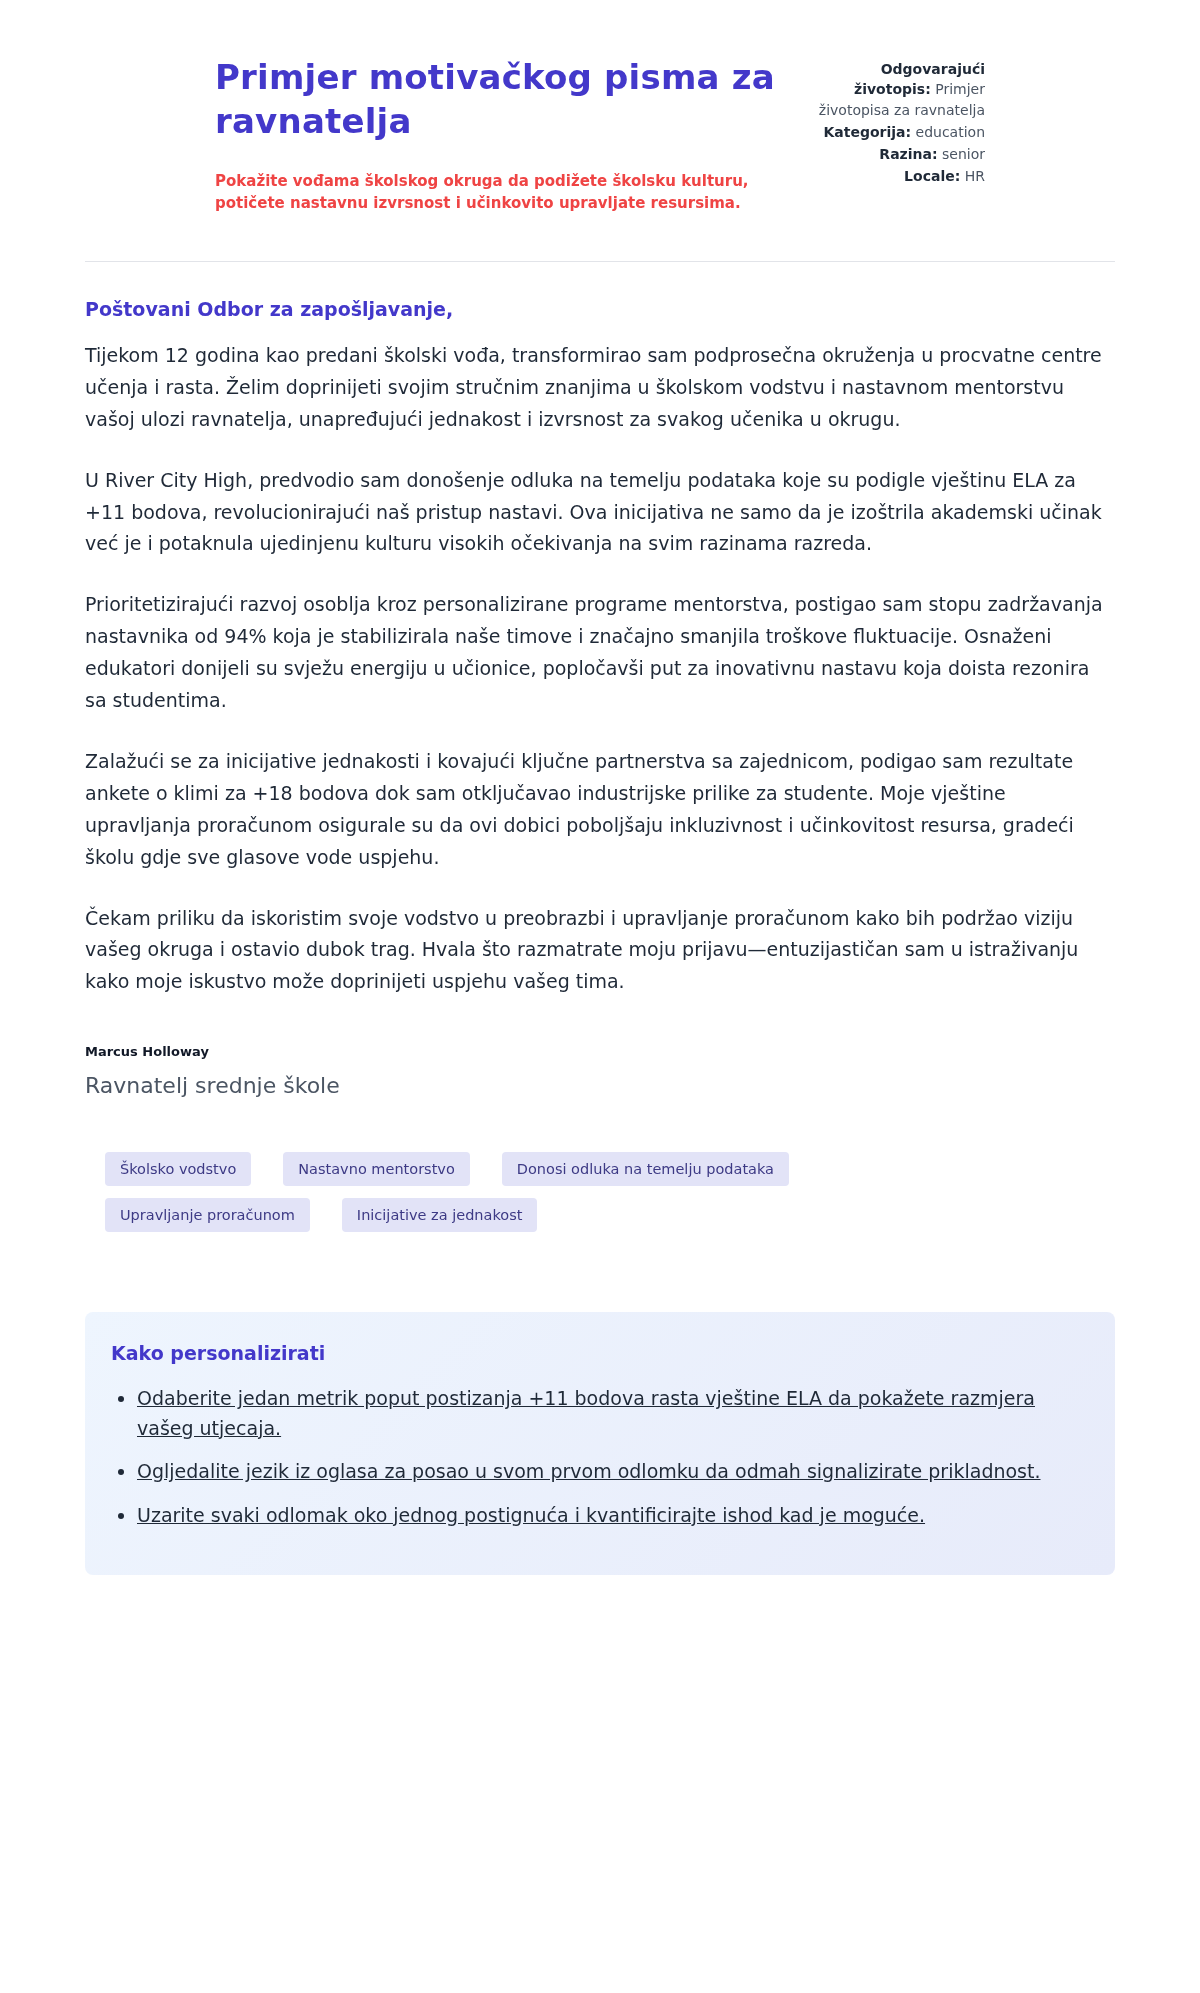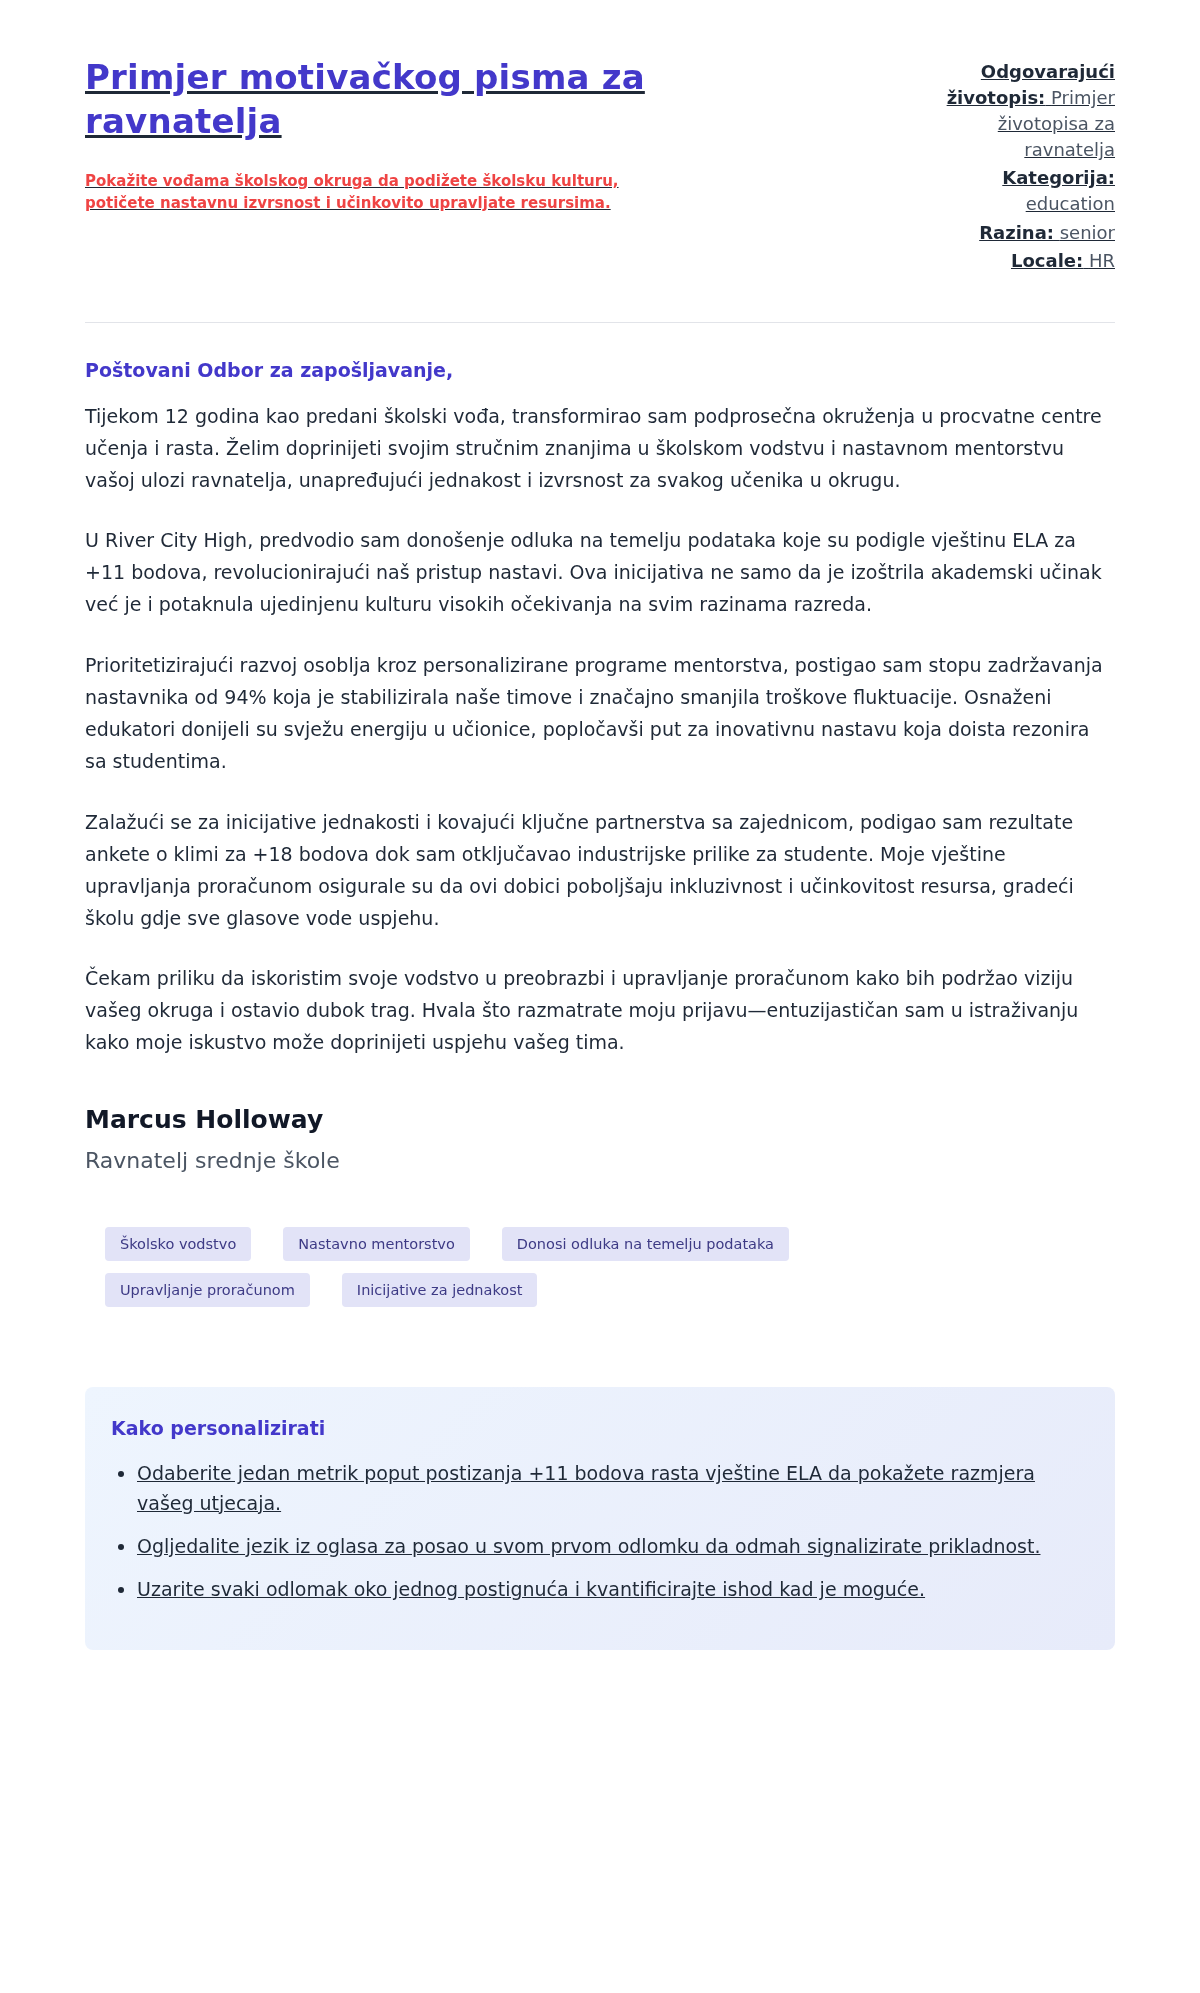--- a/index.html
+++ b/index.html
@@ -12,43 +12,42 @@
   }
   .page {
     width: 1030px;
     margin: 0 auto;
     padding-top: 55px;
     padding-bottom: 40px;
   }
   
   .header-row {
     display: flex;
-    justify-content: space-between;
+    justify-content: center;
     align-items: flex-start;
-    text-decoration: underline;
   }
   .header-left { max-width: 585px; }
   .doc-title {
     color: #4338ca;
     font-size: 34px;
     font-weight: bold;
     line-height: 1.3;
     letter-spacing: 0.2px;
   }
   .doc-subtitle {
     margin-top: 28px;
     font-size: 15px;
     font-weight: bold;
     color: #ef4444;
     line-height: 1.45;
   }
   .meta-block {
     max-width: 185px;
     text-align: right;
-    font-size: 18px;
+    font-size: 14px;
     line-height: 1.45;
     color: #4b5563;
     padding-top: 4px;
   }
   .meta-row { margin-bottom: 2px; }
   .meta-label { font-weight: bold; color: #1f2937; }
   .divider {
     border: none;
     border-top: 1px solid #e2e4e9;
     margin-top: 46px;
@@ -62,21 +61,21 @@
     margin-bottom: 20px;
   }
   .letter p.body-par {
     font-size: 19px;
     line-height: 1.68;
     color: #1f2937;
     margin-bottom: 29px;
   }
   .signature-name {
     margin-top: 46px;
-    font-size: 25px;
+    font-size: 13px;
     font-weight: bold;
     color: #111827;
   }
   .signature-title {
     margin-top: 14px;
     font-size: 22px;
     color: #4b5563;
   }
   
   .tags {

